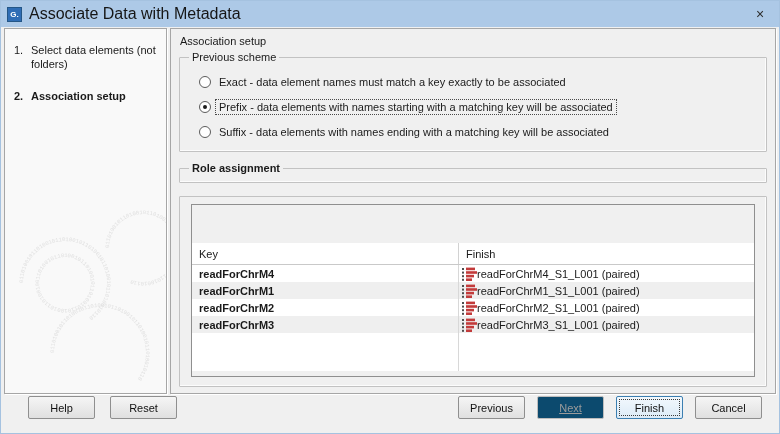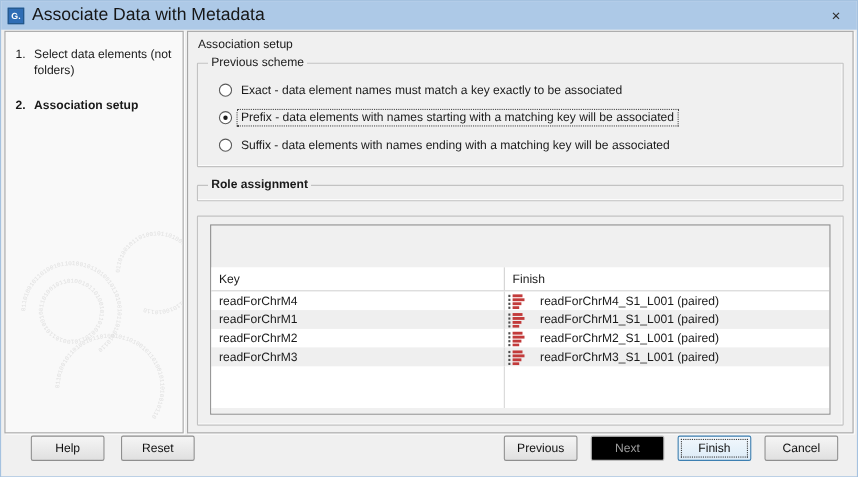--- a/index.html
+++ b/index.html
@@ -53,34 +53,34 @@
   .role-label { margin:0 11px 0 2px; white-space:nowrap; }
   .role-input { flex:1; height:19px; border:1px solid #888888; background:#fff; font:inherit; padding:0 4px; color:#111; }
 
   .fs-preview { margin-top:13px; flex:1; display:flex; flex-direction:column; padding-bottom:9px; }
   .table { margin:6px 3px 0 3px; border:1px solid #8f8f8f; flex:1; display:flex; flex-direction:column; background:#f0f0f0; overflow:hidden; }
   .t-header { display:grid; grid-template-columns:266px 1fr; height:22px; flex:none; background:#ffffff; border-bottom:1px solid #c9c9c9;margin-top:38px; }
   .t-hcell { display:flex; align-items:center; padding-left:7px; }
   .t-hcell.second { border-left:1px solid #d2d2d2; }
   .t-row { display:grid; grid-template-columns:266px 1fr; height:17px; flex:none; background:#ffffff; }
   .t-row.alt { background:#efefef;text-align:right; }
-  .cell-key { display:flex; align-items:center; padding-left:7px; }
-  .cell-el { display:flex; align-items:center; gap:14px; padding-left:3px; border-left:1px solid #d8d8d8; }
+  .cell-key { display:flex; align-items:center; padding-left:7px;font-weight:bold; }
+  .cell-el { display:flex; align-items:center; gap:0; padding-left:3px; border-left:1px solid #d8d8d8; }
   .seq-icon { flex:none; width:15px; height:14px; display:block; }
   .filler-white { display:grid; grid-template-columns:266px 1fr; height:38px; flex:none; background:#ffffff; }
   .filler-white .fw2 { border-left:1px solid #d8d8d8; }
   .filler-gray { flex:1; background:#f0f0f0; }
 
   
   .footer { height:37px; flex:none; display:flex; padding:0 17px 2px 27px; }
   .btn-group { display:flex; gap:15px; }
   .btn-group.right { margin-left:auto; gap:12px; }
   .btn { width:67px; height:23px; font:inherit; color:#111;
          background:linear-gradient(#f5f5f5,#e0e0e0); border:1px solid #8f8f8f; border-radius:2px; padding:0; }
-  .btn.disabled { background:#000000; border-color:#bdbdbd; color:#9b9b9b; }
+  .btn.disabled { background:#0c4a6e; border-color:#bdbdbd; color:#9b9b9b;text-decoration:underline; }
   .btn.default { border-color:#3c7fb1; background:linear-gradient(#f2f8fd,#dcebf7);
                  outline:1px dotted #3b3b3b; outline-offset:-4px; }
 </style>
 </head>
 <body>
 
 <div class="window">
 
   <div class="titlebar">
     <div class="app-icon">G.</div>

